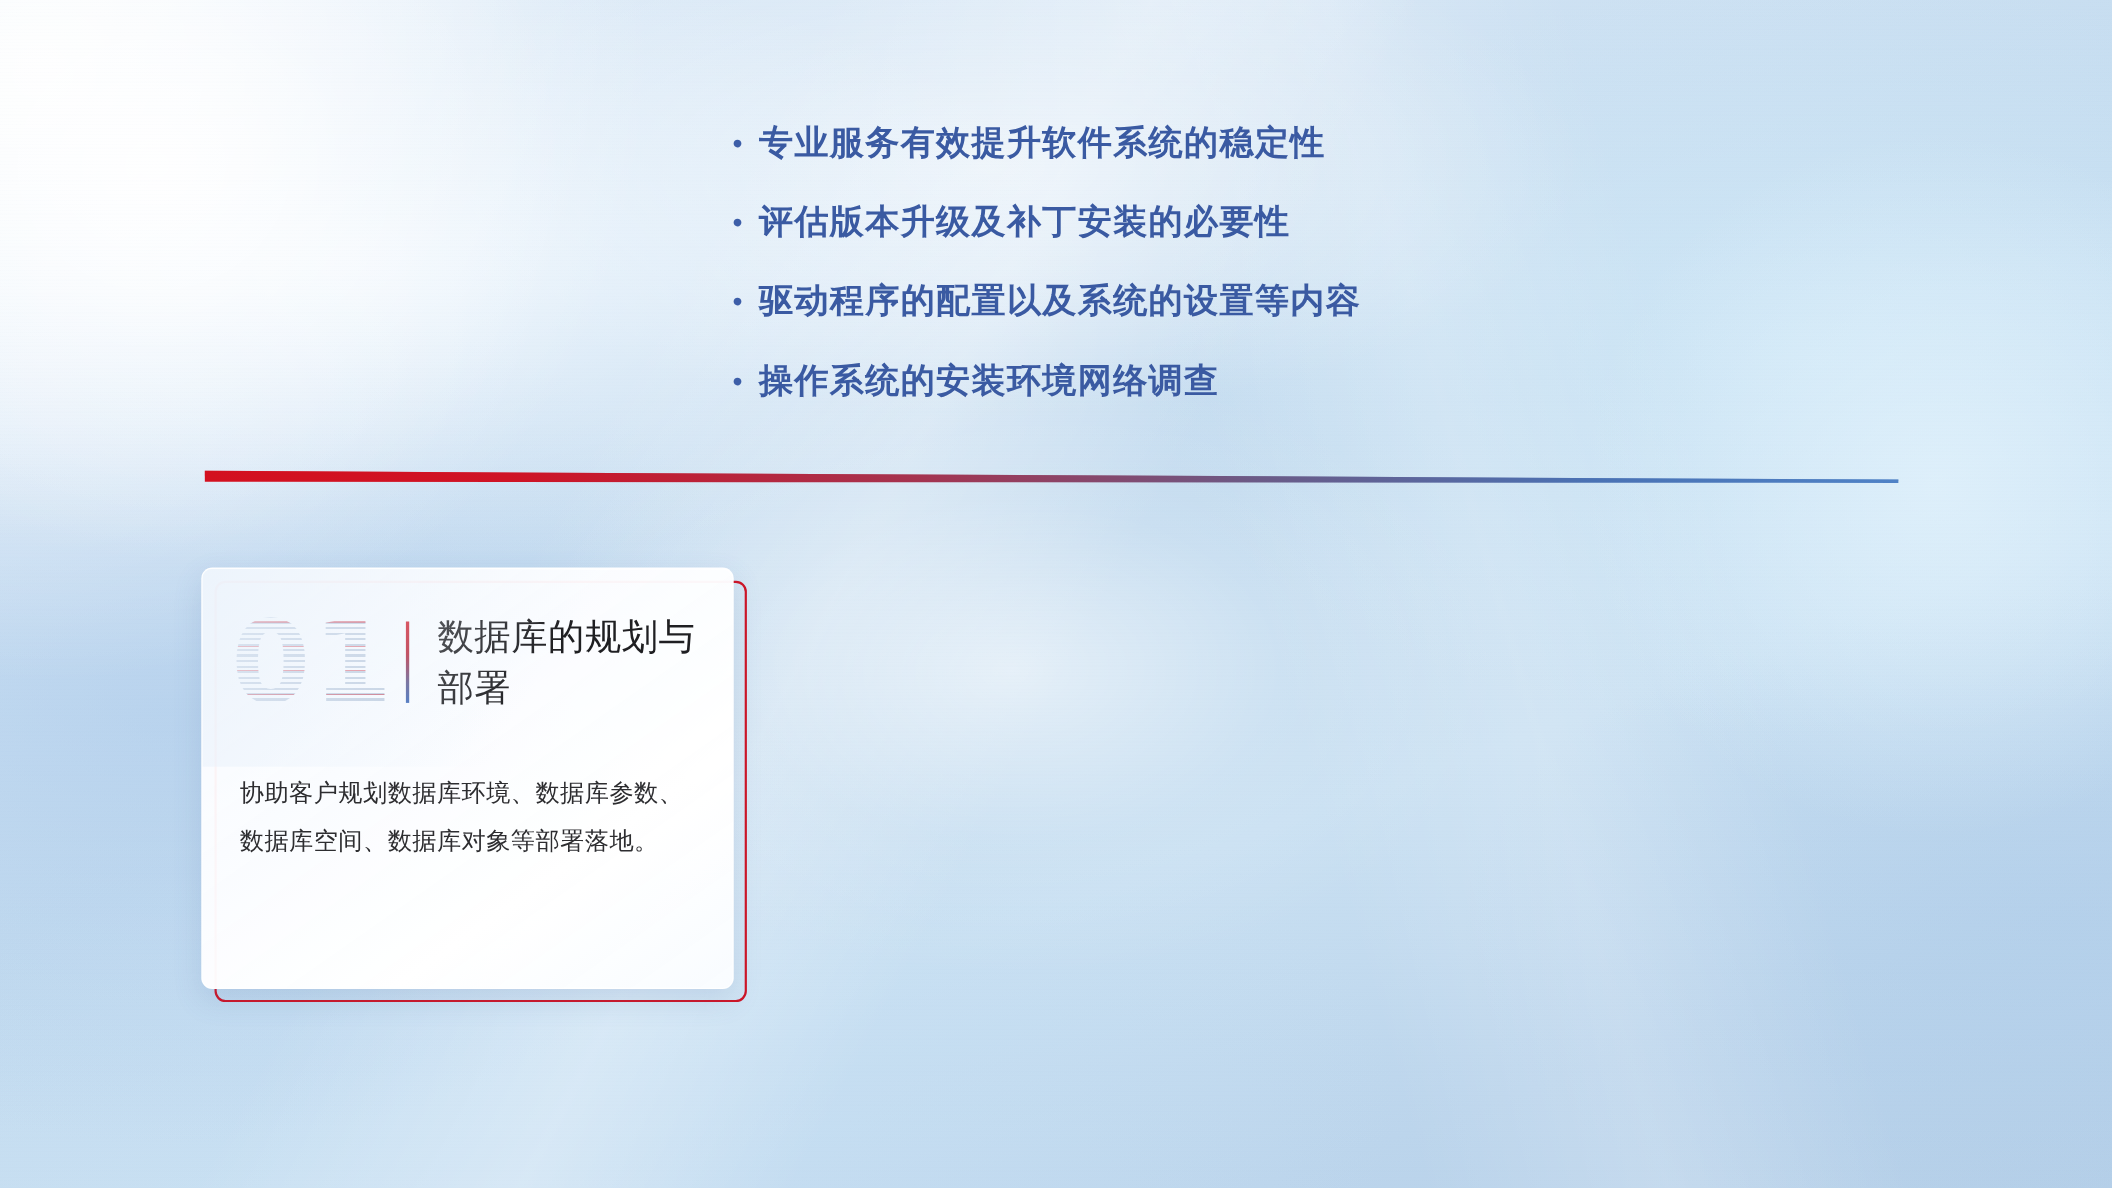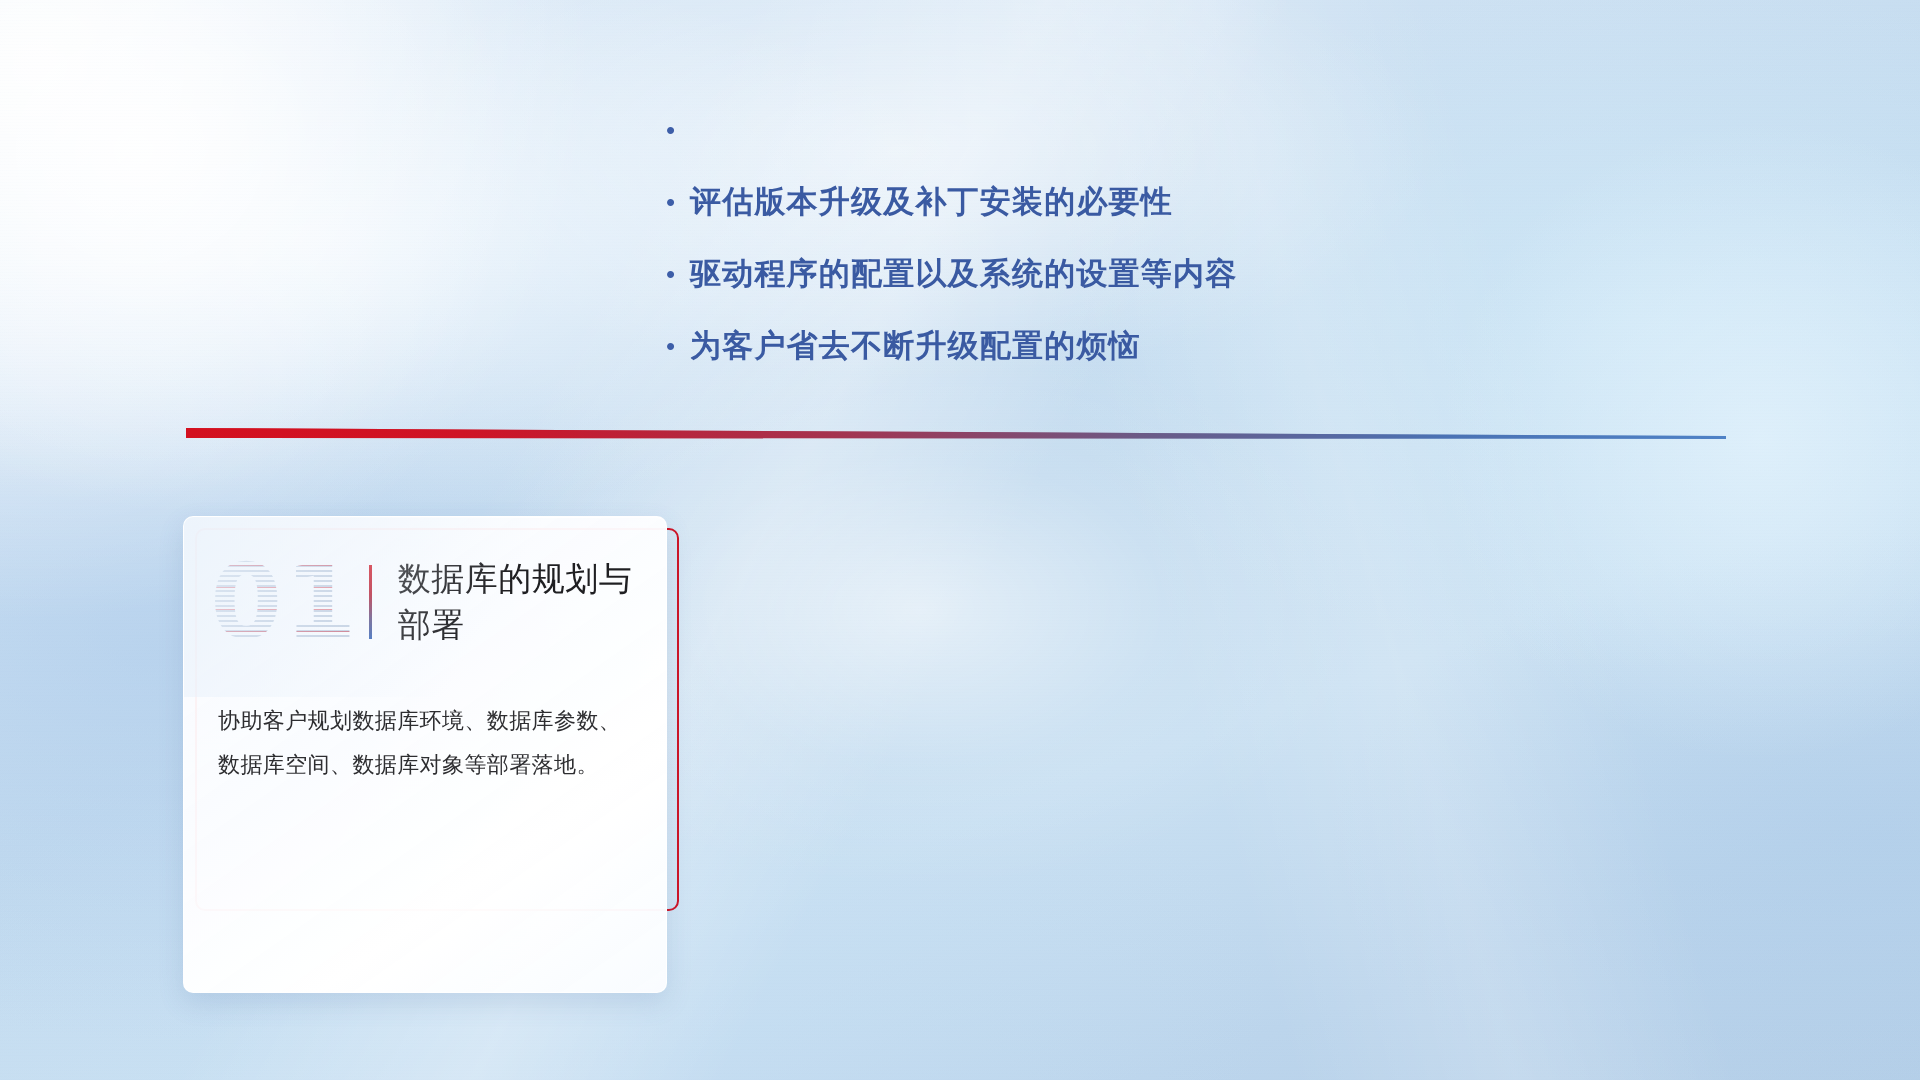--- a/index.html
+++ b/index.html
@@ -109,21 +109,21 @@
     position:absolute;
     left:12px; top:12px;
     width:484px; height:383px;
     border:2px solid #cf1325;
     border-radius:10px;
   }
   
   .card {
     position:absolute;
     left:0; top:0;
-    width:484px; height:477px;
+    width:484px; height:383px;
     border-radius:10px;
     background:
       linear-gradient(145deg, rgba(255,255,255,0.93) 0%, rgba(252,253,255,0.97) 38%, rgba(255,255,255,0.99) 70%, rgba(250,252,255,0.97) 100%);
     border:1px solid rgba(255,255,255,0.9);
     box-shadow:0 10px 26px rgba(80,115,160,0.16), 0 1px 0 rgba(255,255,255,0.9) inset;
     overflow:hidden;
   }
   .card::after {
     content:"";
     position:absolute; left:0; top:0; right:0; height:180px;
@@ -228,35 +228,36 @@
 
   <div class="glow-left"></div>
   <div class="glow-mid"></div>
   <div class="glow-right"></div>
   <div class="noise"></div>
 
   <div class="bullets">
 
     <div class="bullet-row">
       <span class="bullet-dot">•</span>
+      <span class="bullet-text">专业服务有效提升软件系统的稳定性</span>
     </div>
 
     <div class="bullet-row">
       <span class="bullet-dot">•</span>
       <span class="bullet-text">评估版本升级及补丁安装的必要性</span>
     </div>
 
     <div class="bullet-row">
       <span class="bullet-dot">•</span>
       <span class="bullet-text">驱动程序的配置以及系统的设置等内容</span>
     </div>
 
     <div class="bullet-row">
       <span class="bullet-dot">•</span>
-      <span class="bullet-text">为客户省去不断升级配置的烦恼</span>
+      <span class="bullet-text">操作系统的安装环境网络调查</span>
     </div>
 
   </div>
 
   <div class="divider-wrap">
     <svg width="1540" height="22" viewBox="0 0 1540 22" xmlns="http://www.w3.org/2000/svg">
       <defs>
         <linearGradient id="divgrad" x1="0" y1="0" x2="1" y2="0">
           <stop offset="0%" stop-color="#d3101f"></stop>
           <stop offset="18%" stop-color="#cf1325"></stop>

